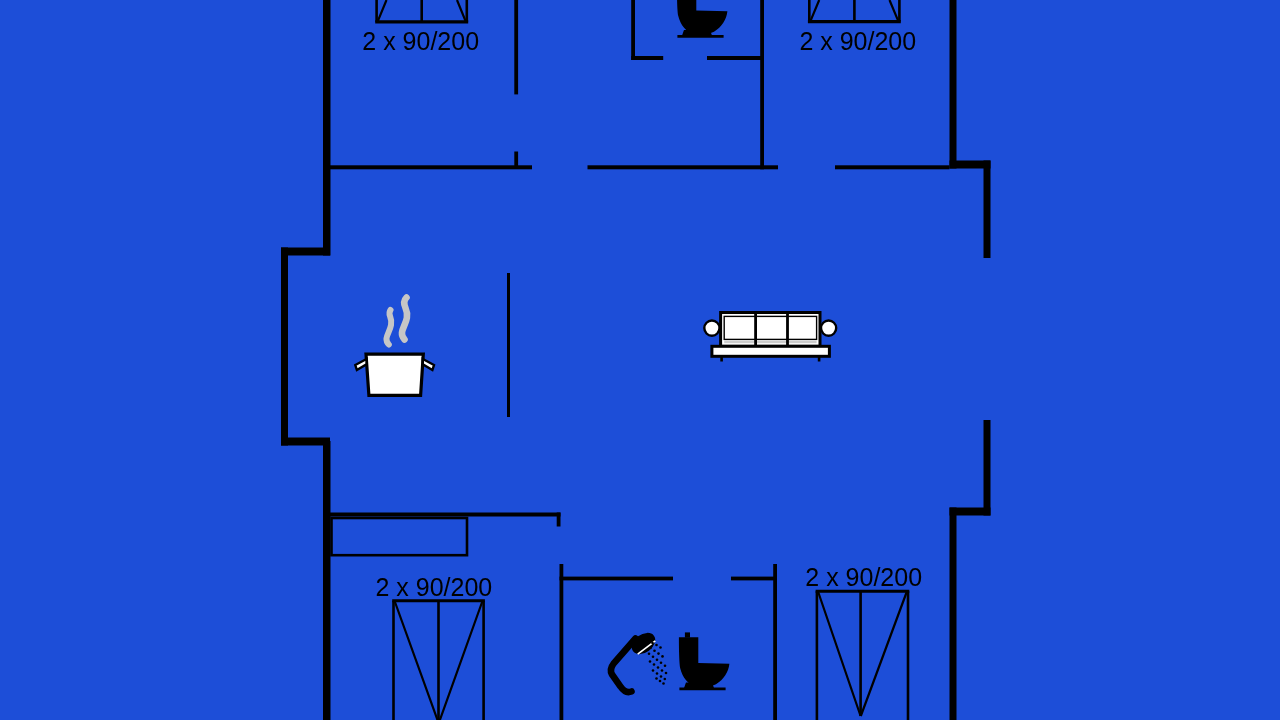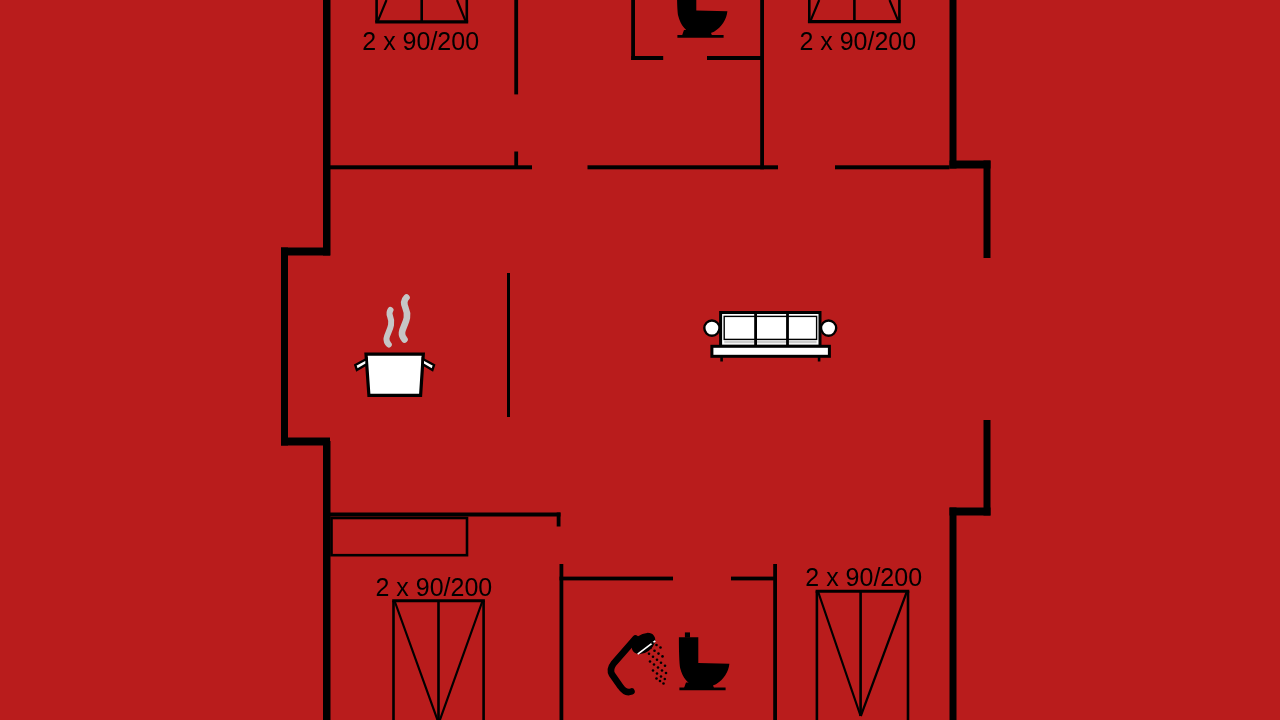--- a/index.html
+++ b/index.html
@@ -1,16 +1,16 @@
 <!DOCTYPE html>
 <html><head>
 <meta charset="utf-8">
 <style>
   html,body{margin:0;padding:0;background:#ffffff;}
-  .page{width:1280px;height:720px;position:relative;overflow:hidden;background:#b91c1c;
+  .page{width:1280px;height:720px;position:relative;overflow:hidden;background:#1d4ed8;
         font-family:"Liberation Sans", sans-serif;}
   svg{position:absolute;left:0;top:0;}
   text{font-family:"Liberation Sans", sans-serif;fill:#000;}
 </style>
 </head>
 <body>
 
 <div class="page">
 <svg width="1280" height="720" viewBox="0 0 1280 720" style="filter:blur(0.65px)">
 <defs>

